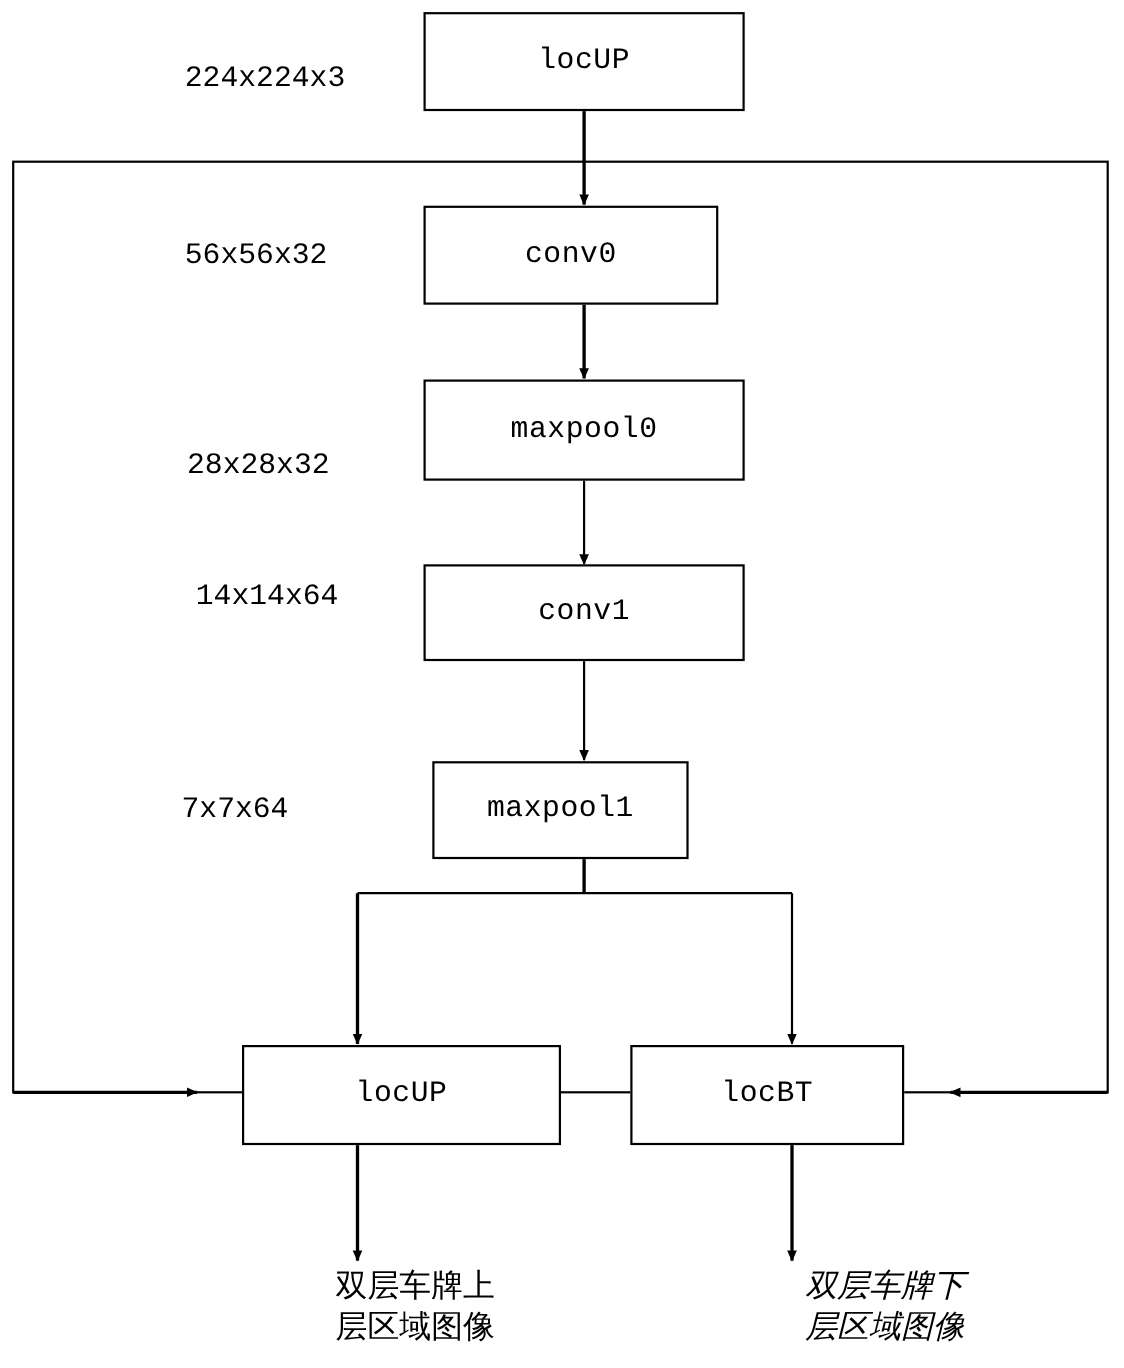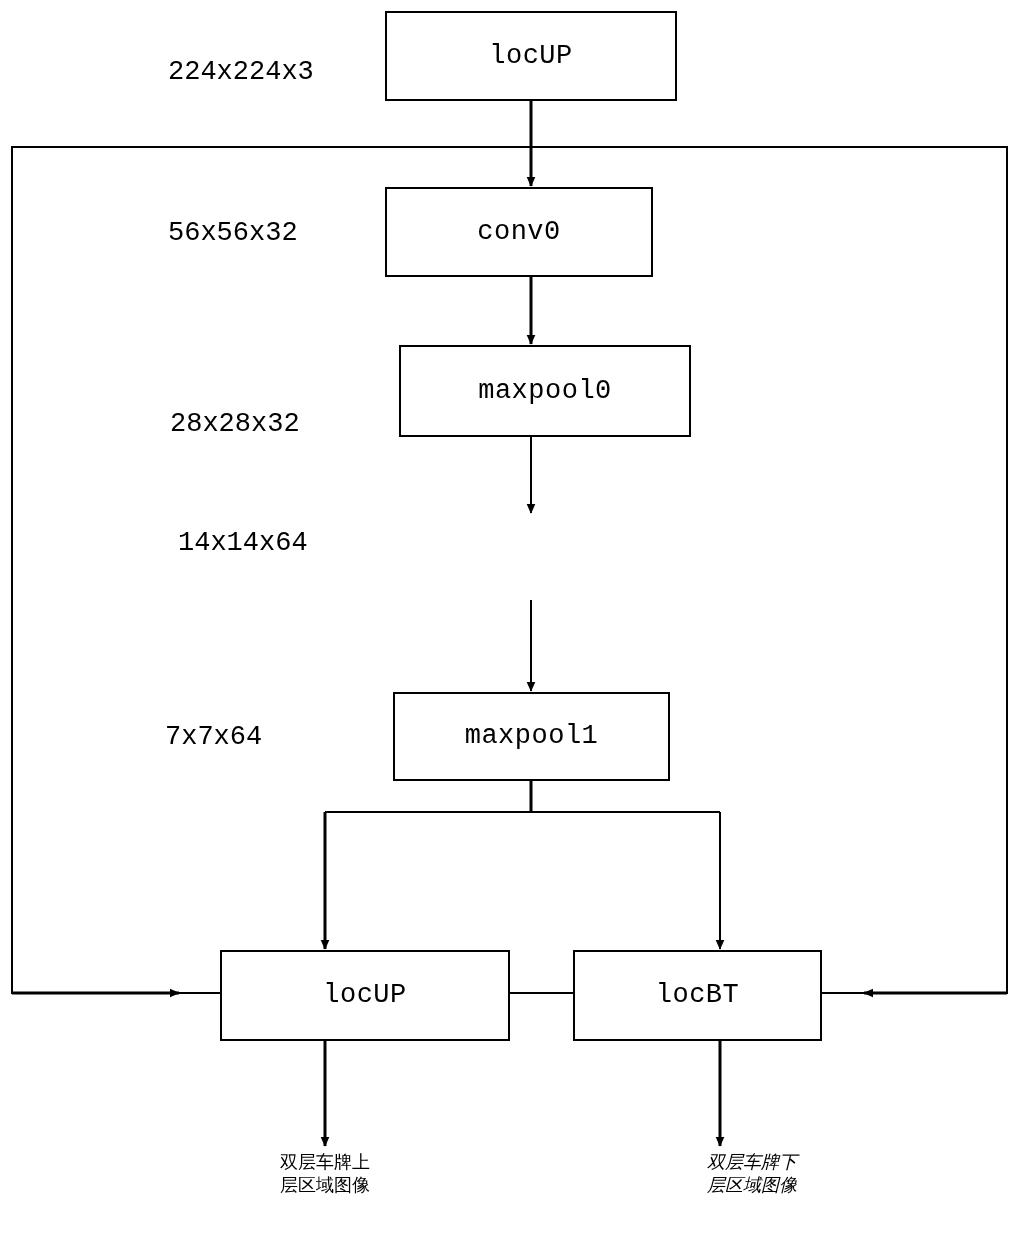--- a/index.html
+++ b/index.html
@@ -44,23 +44,23 @@
     color: #000000;
     font-family: Liberation Mono, monospace;
     font-size: 27px;
     white-space: nowrap;
     z-index: 2;
   }
   .out-label {
     position: absolute;
     color: #000000;
     font-family: "DejaVu Sans", sans-serif;
-    font-size: 18px;
+    font-size: 29px;
     line-height: 1.28;
-    text-align: center;
+    text-align: right;
     white-space: pre-line;
     z-index: 2;
   }
   .group-box {
     position: absolute;
     box-sizing: border-box;
     border: 2px solid #000000;
     background: transparent;
     z-index: 1;
   }
@@ -100,24 +100,25 @@
 
     <line x1="325" y1="1040" x2="325" y2="1146" stroke="#000000" stroke-width="3" marker-end="url(#arrowhead)"></line>
 
     <line x1="720" y1="1040" x2="720" y2="1146" stroke="#000000" stroke-width="3" marker-end="url(#arrowhead)"></line>
   </svg>
 
   <div class="node" style="left:385px; top:11px; width:292px; height:90px;">locUP</div>
 
   <div class="node" style="left:385px; top:187px; width:268px; height:90px;">conv0</div>
 
-  <div class="node" style="left:385px; top:345px; width:292px; height:92px;margin-left:14px;">maxpool0</div>
+  <div class="node" style="left:385px; top:345px; width:292px; height:92px;">maxpool0</div>
 
+  <div class="node" style="left:385px; top:513px; width:292px; height:88px;">conv1</div>
 
-  <div class="node" style="left:393px; top:692px; width:277px; height:89px;">maxpool1</div>
+  <div class="node" style="left:393px; top:692px; width:233px; height:89px;">maxpool1</div>
 
   <div class="node" style="left:180px; top:950px; width:290px; height:91px;margin-left:40px;">locUP</div>
 
   <div class="node" style="left:573px; top:950px; width:249px; height:91px;">locBT</div>
 
   <div class="shape-label" style="left:168px; top:57px;">224x224x3</div>
 
   <div class="shape-label" style="left:168px; top:218px;">56x56x32</div>
 
   <div class="shape-label" style="left:170px; top:377px;margin-top:32px;">28x28x32</div>

